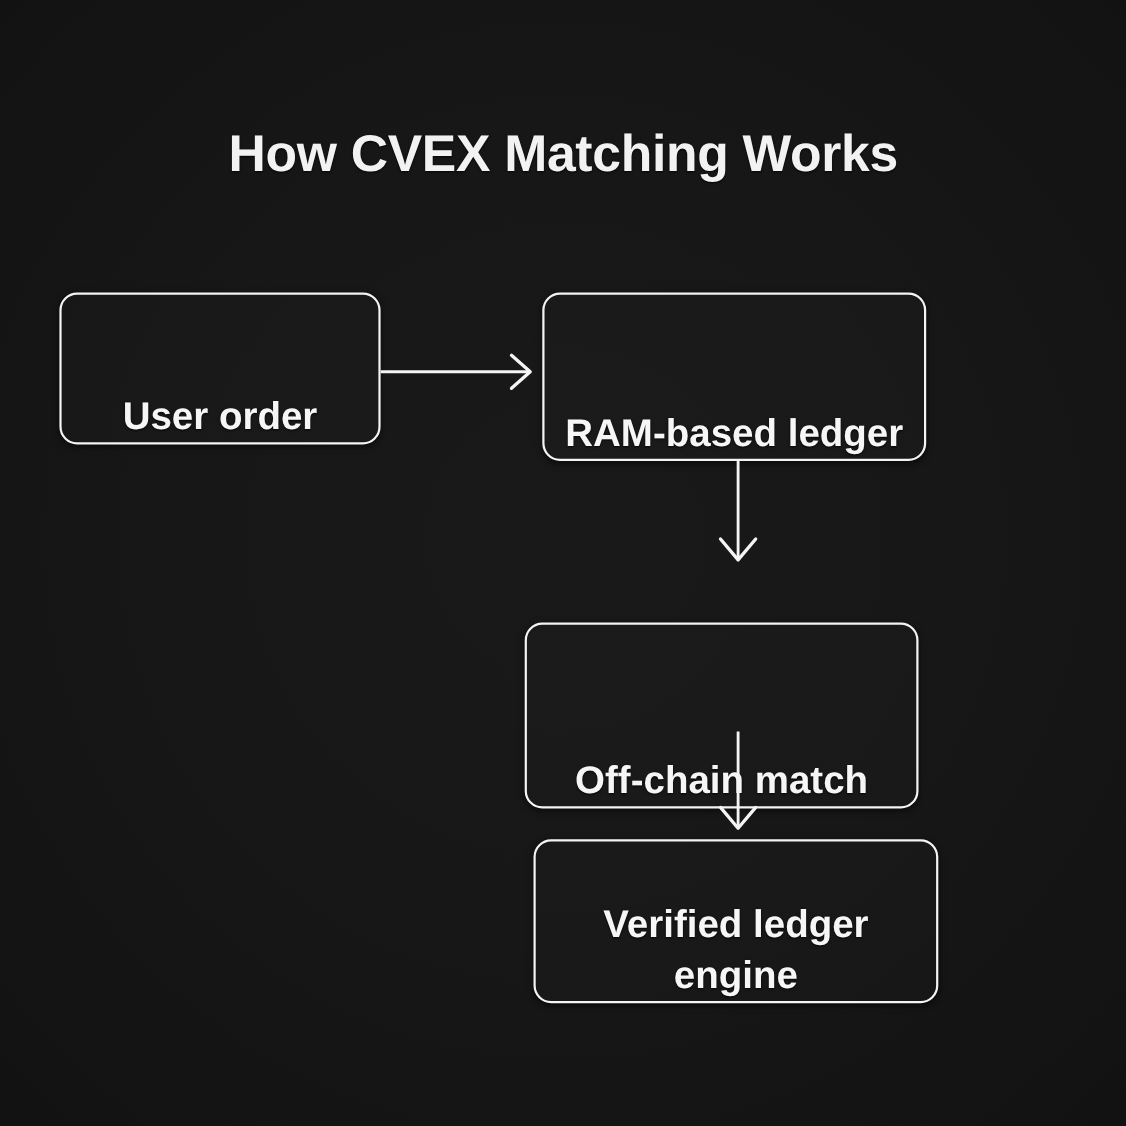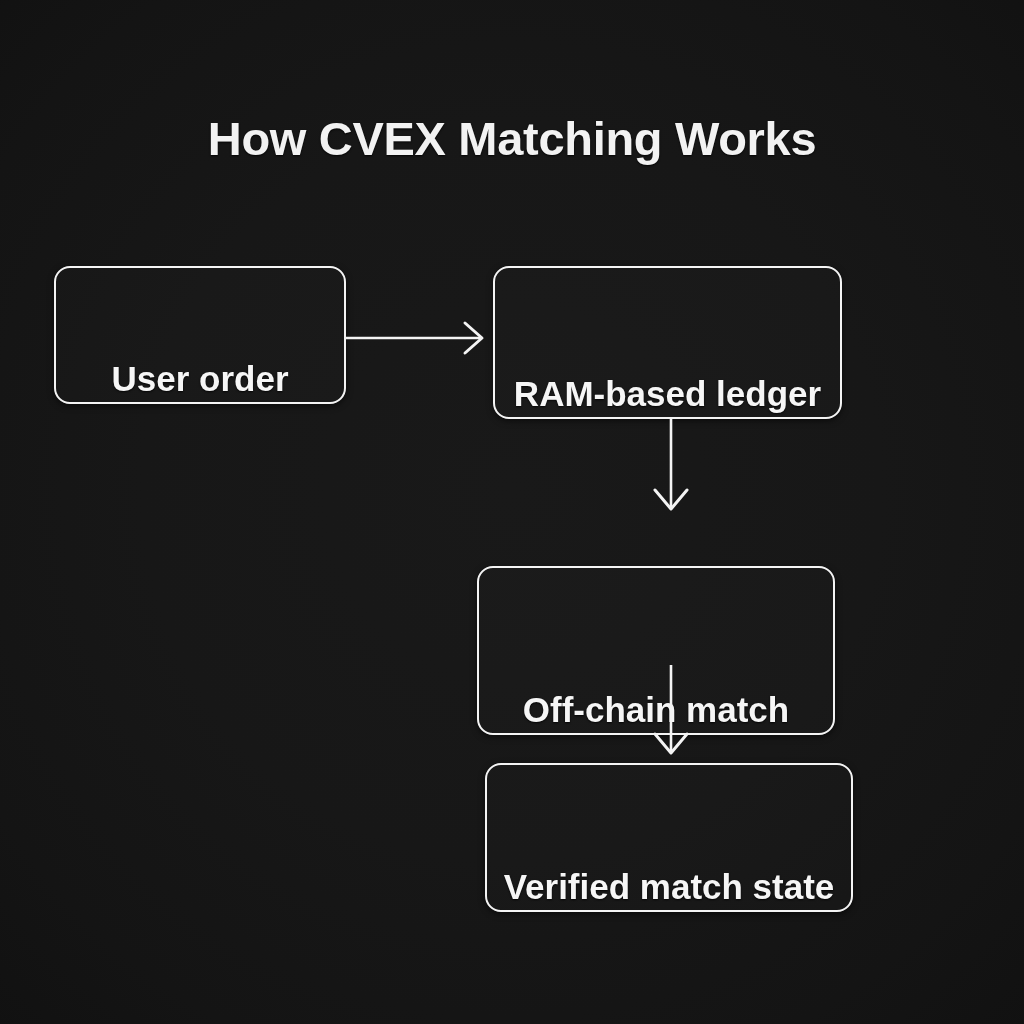--- a/index.html
+++ b/index.html
@@ -107,21 +107,21 @@
 
   <div class="node" id="node-ram-engine">
     <span class="node-label">RAM-based ledger</span>
   </div>
 
   <div class="node" id="node-offchain-match">
     <span class="node-label">Off-chain match</span>
   </div>
 
   <div class="node" id="node-verified-ledger">
-    <span class="node-label">Verified match state</span>
+    <span class="node-label">Verified ledger engine</span>
   </div>
 
   <svg class="connector" id="connector-user-to-engine" viewBox="0 0 150 40" width="150" height="40">
     <line x1="0" y1="20" x2="134" y2="20"></line>
     <polyline class="head" points="119,5 136,20 119,35"></polyline>
   </svg>
 
   <svg class="connector" id="connector-engine-to-match" viewBox="0 0 42 104" width="42" height="104">
     <line x1="21" y1="0" x2="21" y2="88"></line>
     <polyline class="head" points="5,71 21,90 37,71"></polyline>

